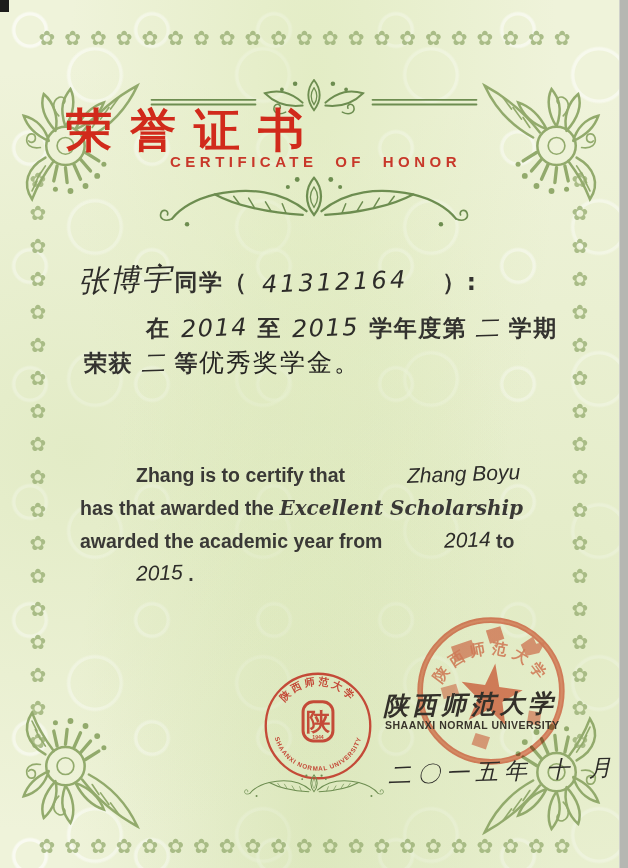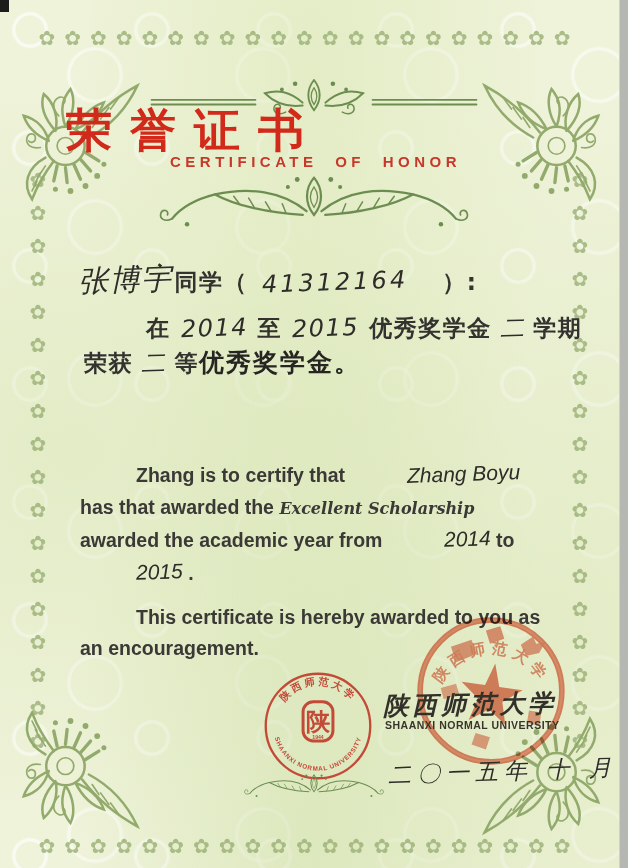--- a/index.html
+++ b/index.html
@@ -45,33 +45,33 @@
   
   .cnline{position:absolute;font-size:23px;color:#33322f;letter-spacing:1.5px;
     font-family:"DejaVu Sans",sans-serif;font-weight:600;}
   .hw{display:inline-block;font-style:italic;font-weight:500;color:#2d2c29;
     transform:rotate(-2deg);font-family:"DejaVu Sans",sans-serif;}
   .hw-name{font-size:30px;margin-right:2px;}
   .hw-id{font-size:24px;letter-spacing:3px;margin:0 16px 0 14px;}
   .hw-yr{font-size:24px;margin:0 10px;}
   .hw-sem{font-size:24px;margin:0 8px;}
   .close-paren{margin-left:18px;}
-  .award-cn{font-weight:700;font-size:25px;letter-spacing:2px;color:#262522;}
+  .award-cn{font-weight:400;font-size:25px;letter-spacing:2px;color:#262522;}
   .l1{left:78px;top:260px;}
   .l2{left:146px;top:312px;}
   .l3{left:84px;top:346px;}
   .l4{left:146px;top:396px;}
   
   .enblock{position:absolute;left:80px;top:458px;width:474px;font-size:19.5px;
     font-weight:600;color:#3a3936;line-height:1.6;}
   .enblock p{margin:0 0 12px 0;text-indent:56px;}
   .hw-en{display:inline-block;font-style:italic;font-weight:500;font-size:21px;
     transform:rotate(-2deg);color:#2d2c29;}
   .hw-en-name{margin-right:22px;}
-  .award-en{font-family:"DejaVu Serif",serif;font-style:italic;font-weight:700;font-size:16px;}
+  .award-en{font-family:"DejaVu Serif",serif;font-style:italic;font-weight:700;font-size:20px;}
   
   .logo-seal{position:absolute;left:262px;top:670px;width:112px;height:112px;}
   .stamp{position:absolute;left:414px;top:614px;width:154px;height:154px;
     mix-blend-mode:multiply;opacity:.94;}
   .sig-cn{position:absolute;left:383px;top:688px;font-size:25px;font-weight:700;
     font-style:italic;letter-spacing:4px;color:#33302a;transform:rotate(-1deg);
     font-family:"DejaVu Serif",serif;}
   .sig-en{position:absolute;left:385px;top:719px;font-size:10.5px;font-weight:700;
     letter-spacing:.5px;color:#39342b;}
   .date-hw{position:absolute;left:388px;top:756px;font-size:23px;letter-spacing:6px;}
@@ -187,41 +187,40 @@
   <div class="title-en">CERTIFICATE  OF  HONOR</div>
   <svg class="tflo tflo-bottom">
       <use href="#titleFlourishBottom"></use>
     </svg>
 
   <div class="cnline l1">
     <span class="hw hw-name">张博宇</span><span>同学（</span><span class="hw hw-id">41312164</span><span class="close-paren">）:</span>
   </div>
 
   <div class="cnline l2">
-    <span>在</span><span class="hw hw-yr">2014</span><span>至</span><span class="hw hw-yr">2015</span><span>优秀奖学金</span><span class="hw hw-sem">二</span><span>学期</span>
+    <span>在</span><span class="hw hw-yr">2014</span><span>至</span><span class="hw hw-yr">2015</span><span>学年度第</span><span class="hw hw-sem">二</span><span>学期</span>
   </div>
 
   <div class="cnline l3">
     <span>荣获</span><span class="hw hw-sem">二</span><span>等</span><span class="award-cn">优秀奖学金。</span>
   </div>
 
 
   <div class="enblock">
     <p>
       <span>Zhang is to certify that</span>
       <span class="hw-en hw-en-name">Zhang Boyu</span>
       <span>has that awarded the</span>
       <span class="award-en">Excellent Scholarship</span>
       <span>awarded the academic year from</span>
       <span class="hw-en">2014</span>
       <span>to</span>
       <span class="hw-en">2015</span>
       <span>.</span>
     </p>
-    <p>This certificate is hereby awarded to you as an encouragement.</p>
   </div>
 
   <svg class="logo-seal" viewBox="0 0 120 120">
     <defs>
       <path id="arcT" d="M16 60 A44 44 0 0 1 104 60" fill="none"></path>
       <path id="arcB" d="M12 60 A48 48 0 0 0 108 60" fill="none"></path>
     </defs>
     <g stroke="#c44a38" fill="none">
       <circle cx="60" cy="60" r="56" stroke-width="2.5"></circle>
       <rect x="44" y="34" width="32" height="42" rx="11" stroke-width="3.2"></rect>

